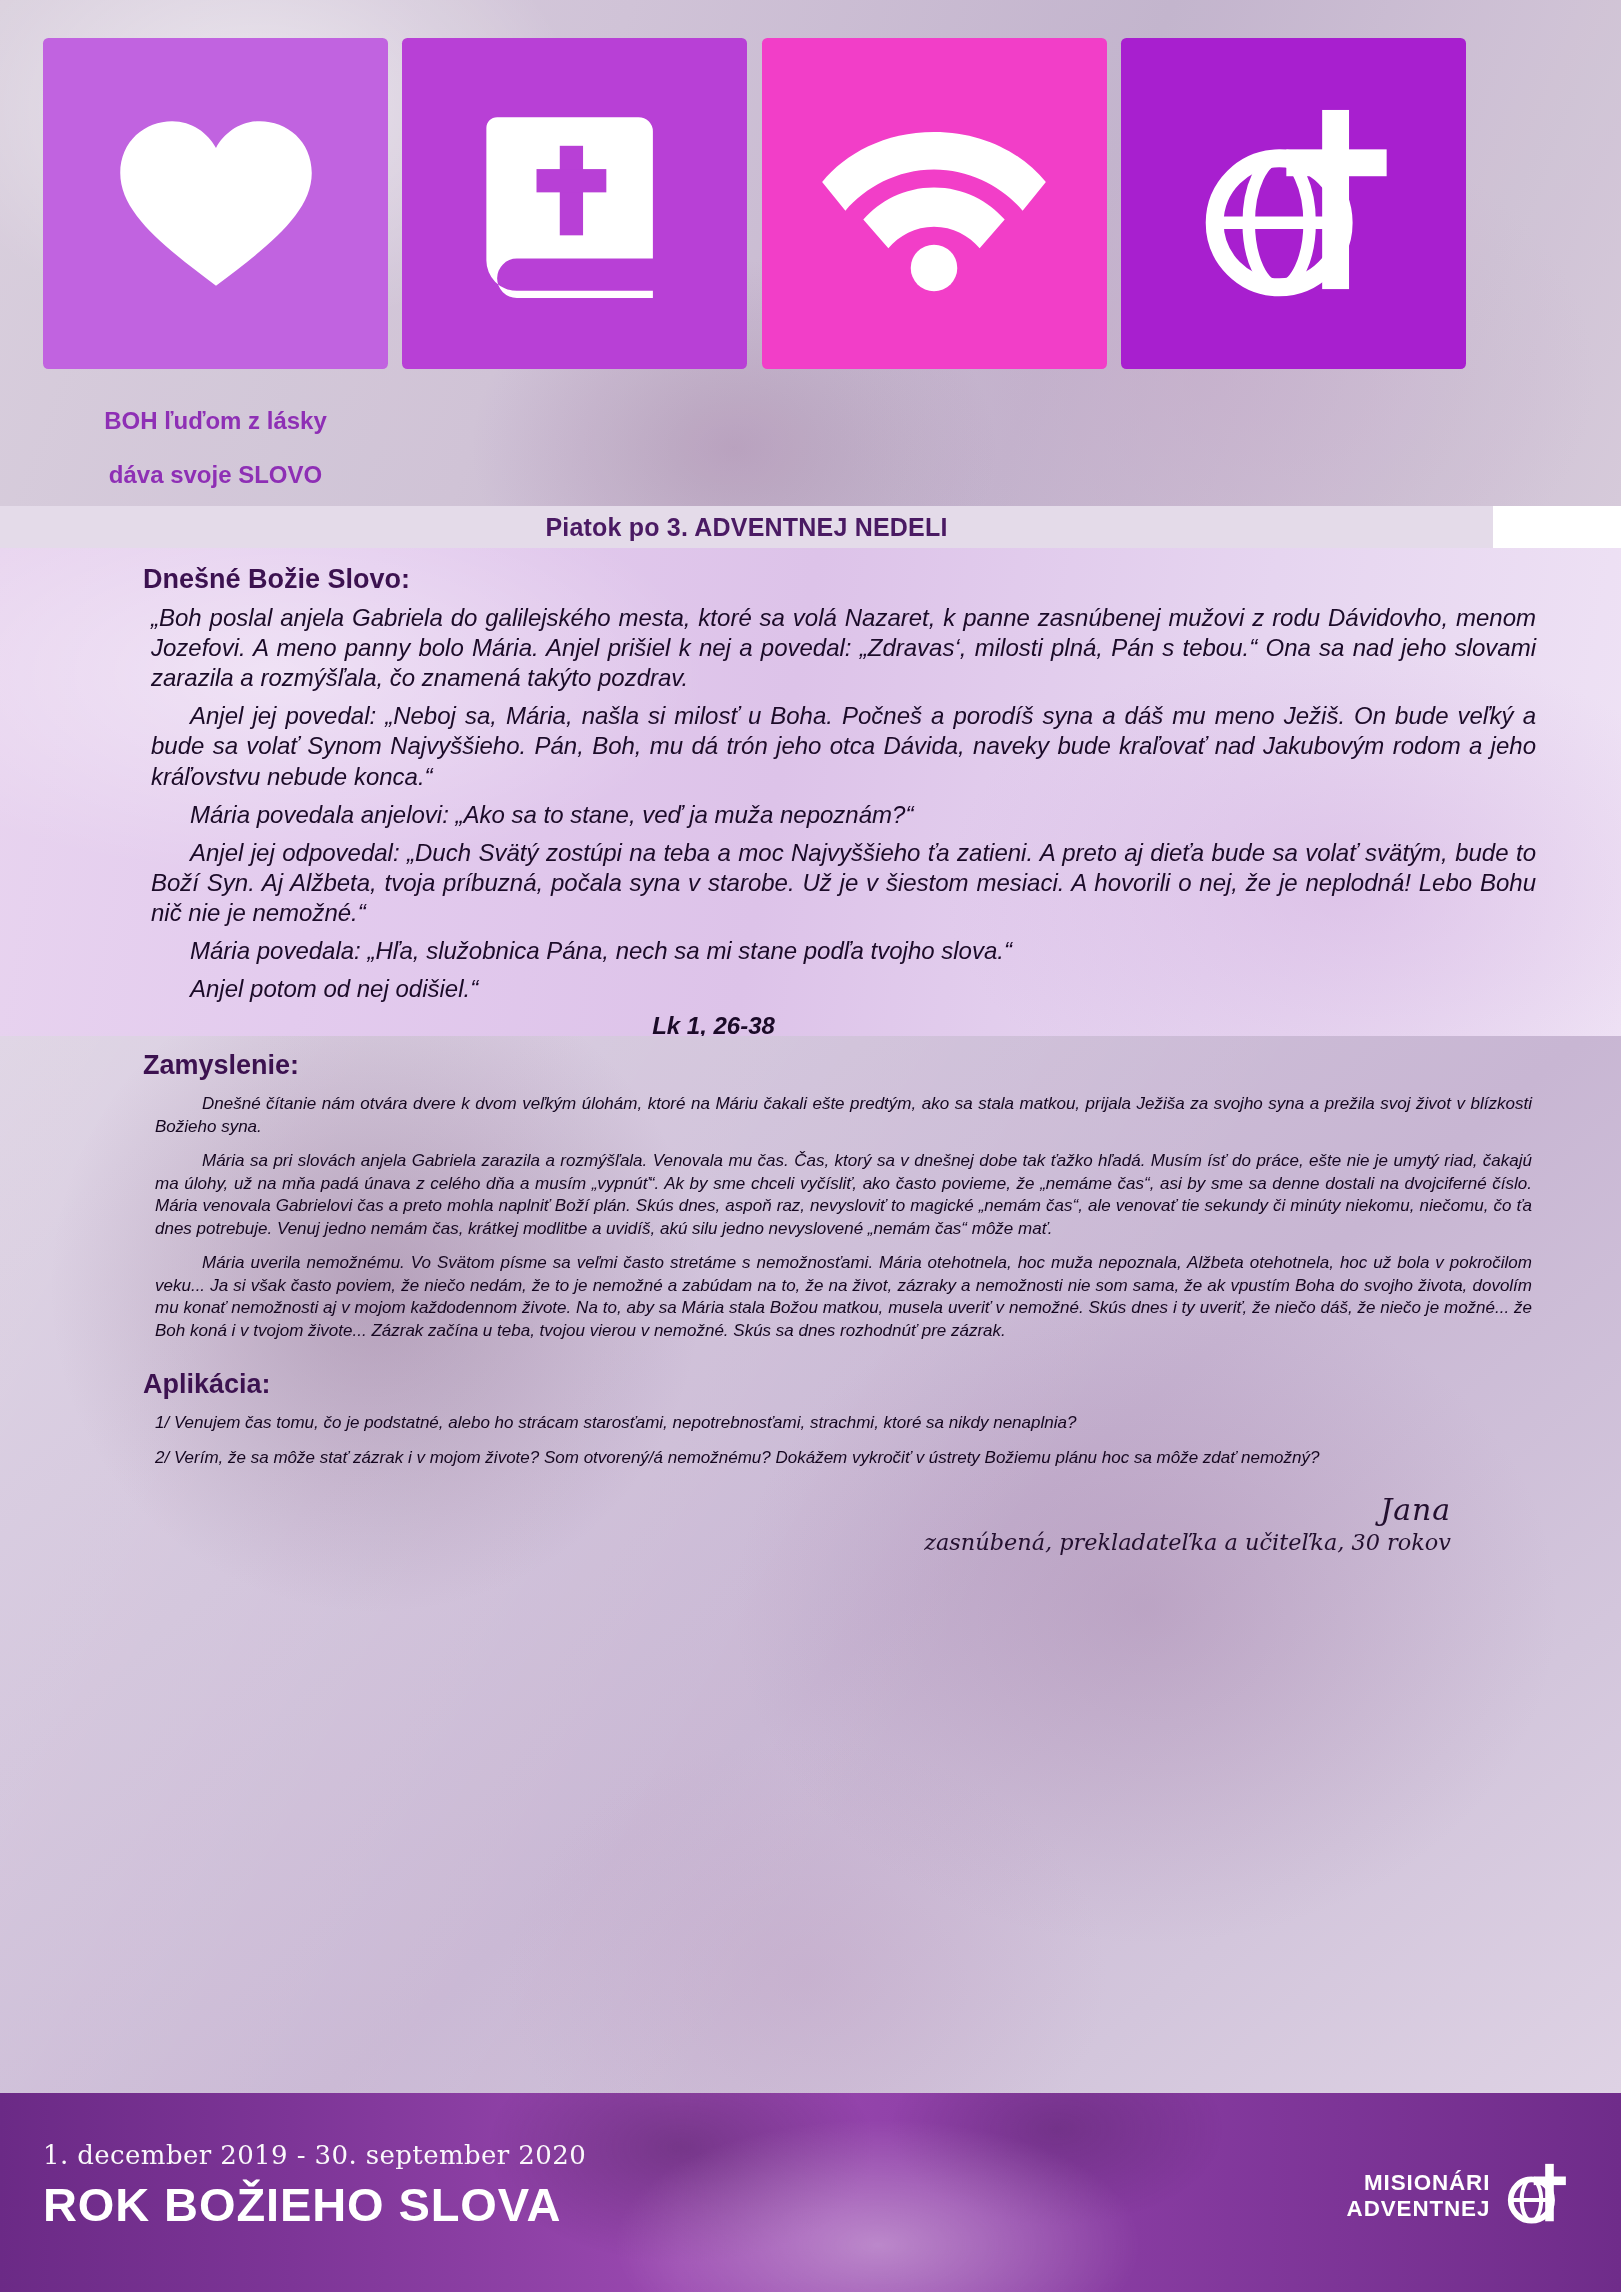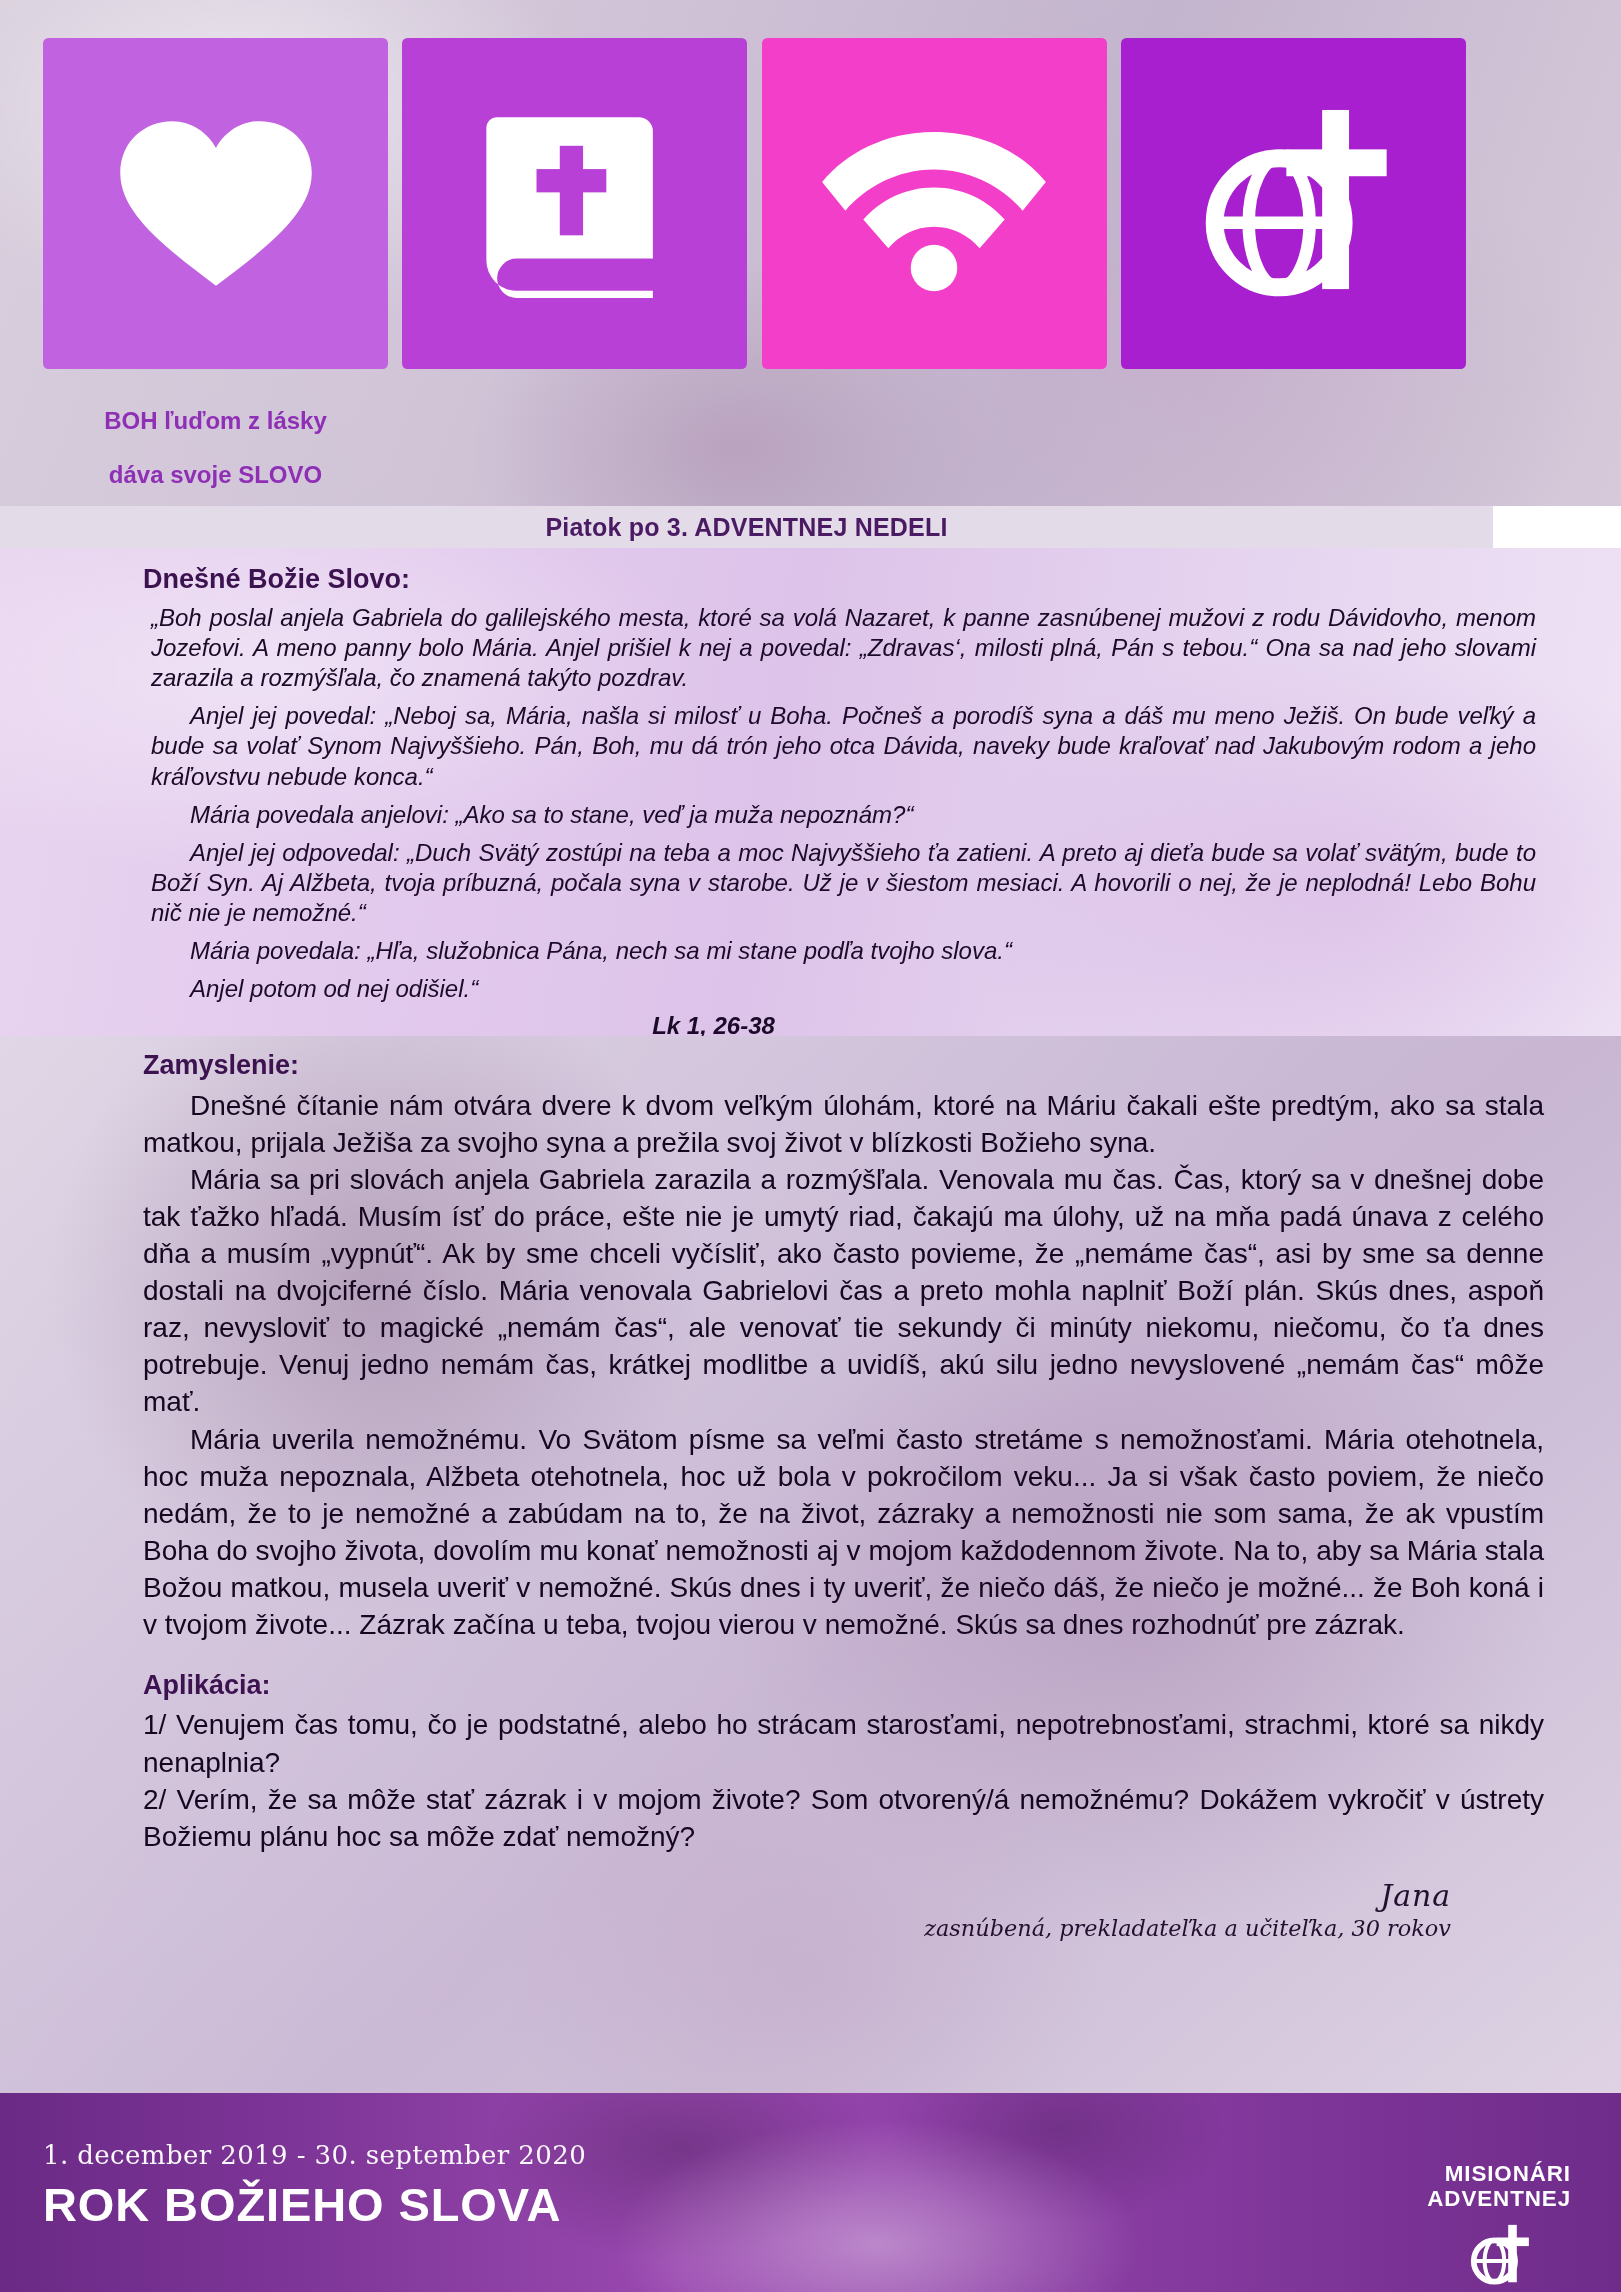--- a/index.html
+++ b/index.html
@@ -150,26 +150,27 @@
     position: relative;
     padding: 14.3px 77px 0 143px;
   }
   .body-inner h2 {
     color: #3c1250;
     font-weight: bold;
     font-size: 27px;
     margin: 0 0 5.4px 0;
   }
   .body-inner p {
-    margin: 0;
+    margin: 12px;
     color: #150720;
-    font-size: 28px;
+    font-size: 17px;
     line-height: 1.325;
     text-align: justify;
     text-indent: 47px;
+    font-style: italic;
   }
   .body-inner p.flat { text-indent: 0; }
   .app-heading { margin-top: 27px !important; }
 
   .signature {
     position: relative;
     margin-top: 23px;
     text-align: right;
     padding-right: 93px;
   }
@@ -223,21 +224,20 @@
     margin-top: 7.2px;
   }
   .footer-logo {
     position: absolute;
     right: 50px;
     top: 68px;
     display: flex;
     align-items: center;
     gap: 10.7px;
     color: #ffffff;
-    flex-direction: column;
   }
   .footer-logo-text {
     text-align: right;
     font-size: 22.4px;
     font-weight: bold;
     line-height: 1.12;
     letter-spacing: 0.9px;
   }
 </style>
 </head>

